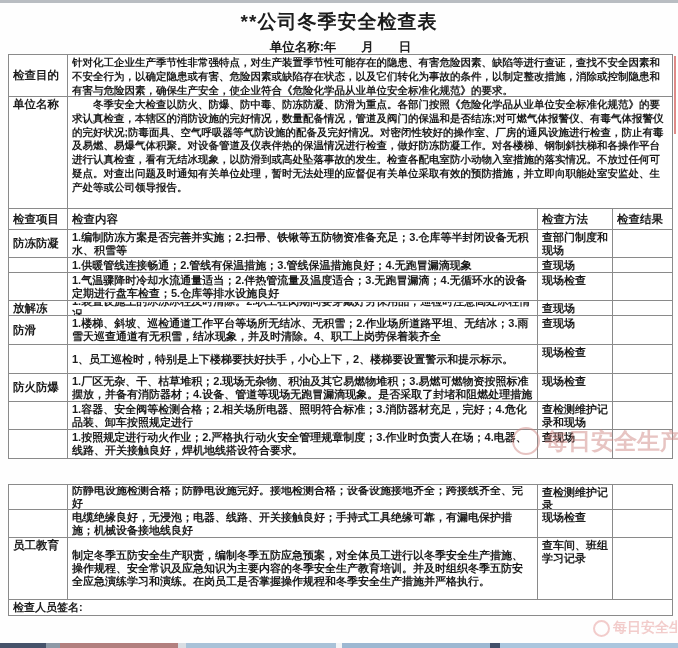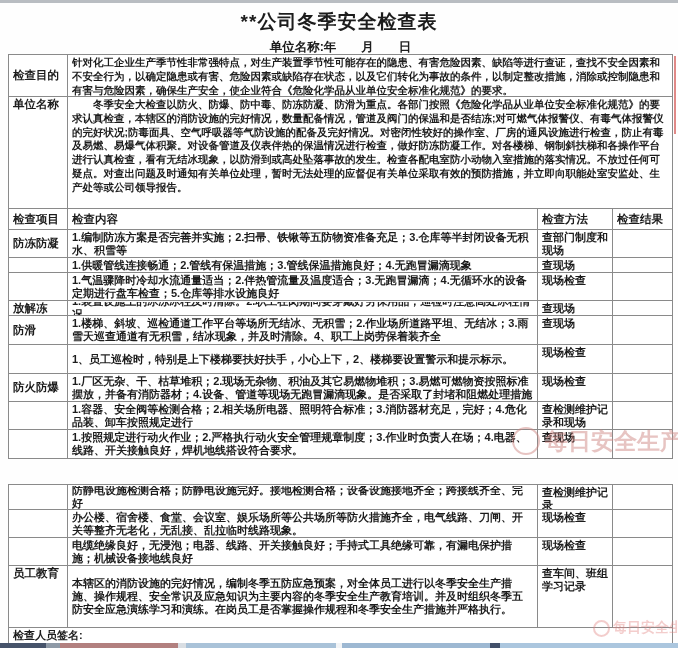--- a/index.html
+++ b/index.html
@@ -245,49 +245,35 @@
           </td>
       <td>
             <div class="clip c23"></div>
           </td>
     </tr>
     <tr>
       <td class="item hdr">
             <div class="clip c26"></div>
           </td>
       <td>
-            <div class="clip c26">办公楼、宿舍楼、食堂、会议室、娱乐场所等公共场所等防火措施齐全，电气线路、刀闸、开关等整齐无老化，无乱接、乱拉临时线路现象。</div>
+            <div class="clip c26">电缆绝缘良好，无浸泡；电器、线路、开关接触良好；手持式工具绝缘可靠，有漏电保护措施；机械设备接地线良好</div>
           </td>
       <td class="method">
             <div class="clip c26 top">现场检查</div>
           </td>
       <td>
             <div class="clip c26"></div>
           </td>
     </tr>
     <tr>
       <td class="item hdr">
-            <div class="clip c26"></div>
-          </td>
-      <td>
-            <div class="clip c26">电缆绝缘良好，无浸泡；电器、线路、开关接触良好；手持式工具绝缘可靠，有漏电保护措施；机械设备接地线良好</div>
-          </td>
-      <td class="method">
-            <div class="clip c26 top">现场检查</div>
-          </td>
-      <td>
-            <div class="clip c26"></div>
-          </td>
-    </tr>
-    <tr>
-      <td class="item hdr">
             <div class="clip c60 top">员工教育</div>
           </td>
       <td>
-            <div class="clip c60">本辖区的消防设施的完好情况，编制冬季五防应急预案，对全体员工进行以冬季安全生产措施、操作规程、安全常识及应急知识为主要内容的冬季安全生产教育培训。并及时组织冬季五防安全应急演练学习和演练。在岗员工是否掌握操作规程和冬季安全生产措施并严格执行。</div>
+            <div class="clip c60">制定冬季五防安全生产职责，编制冬季五防应急预案，对全体员工进行以冬季安全生产措施、操作规程、安全常识及应急知识为主要内容的冬季安全生产教育培训。并及时组织冬季五防安全应急演练学习和演练。在岗员工是否掌握操作规程和冬季安全生产措施并严格执行。</div>
           </td>
       <td class="method">
             <div class="clip c60 top">查车间、班组学习记录</div>
           </td>
       <td>
             <div class="clip c60"></div>
           </td>
     </tr>
     <tr>
       <td colspan="4" class="sig">

